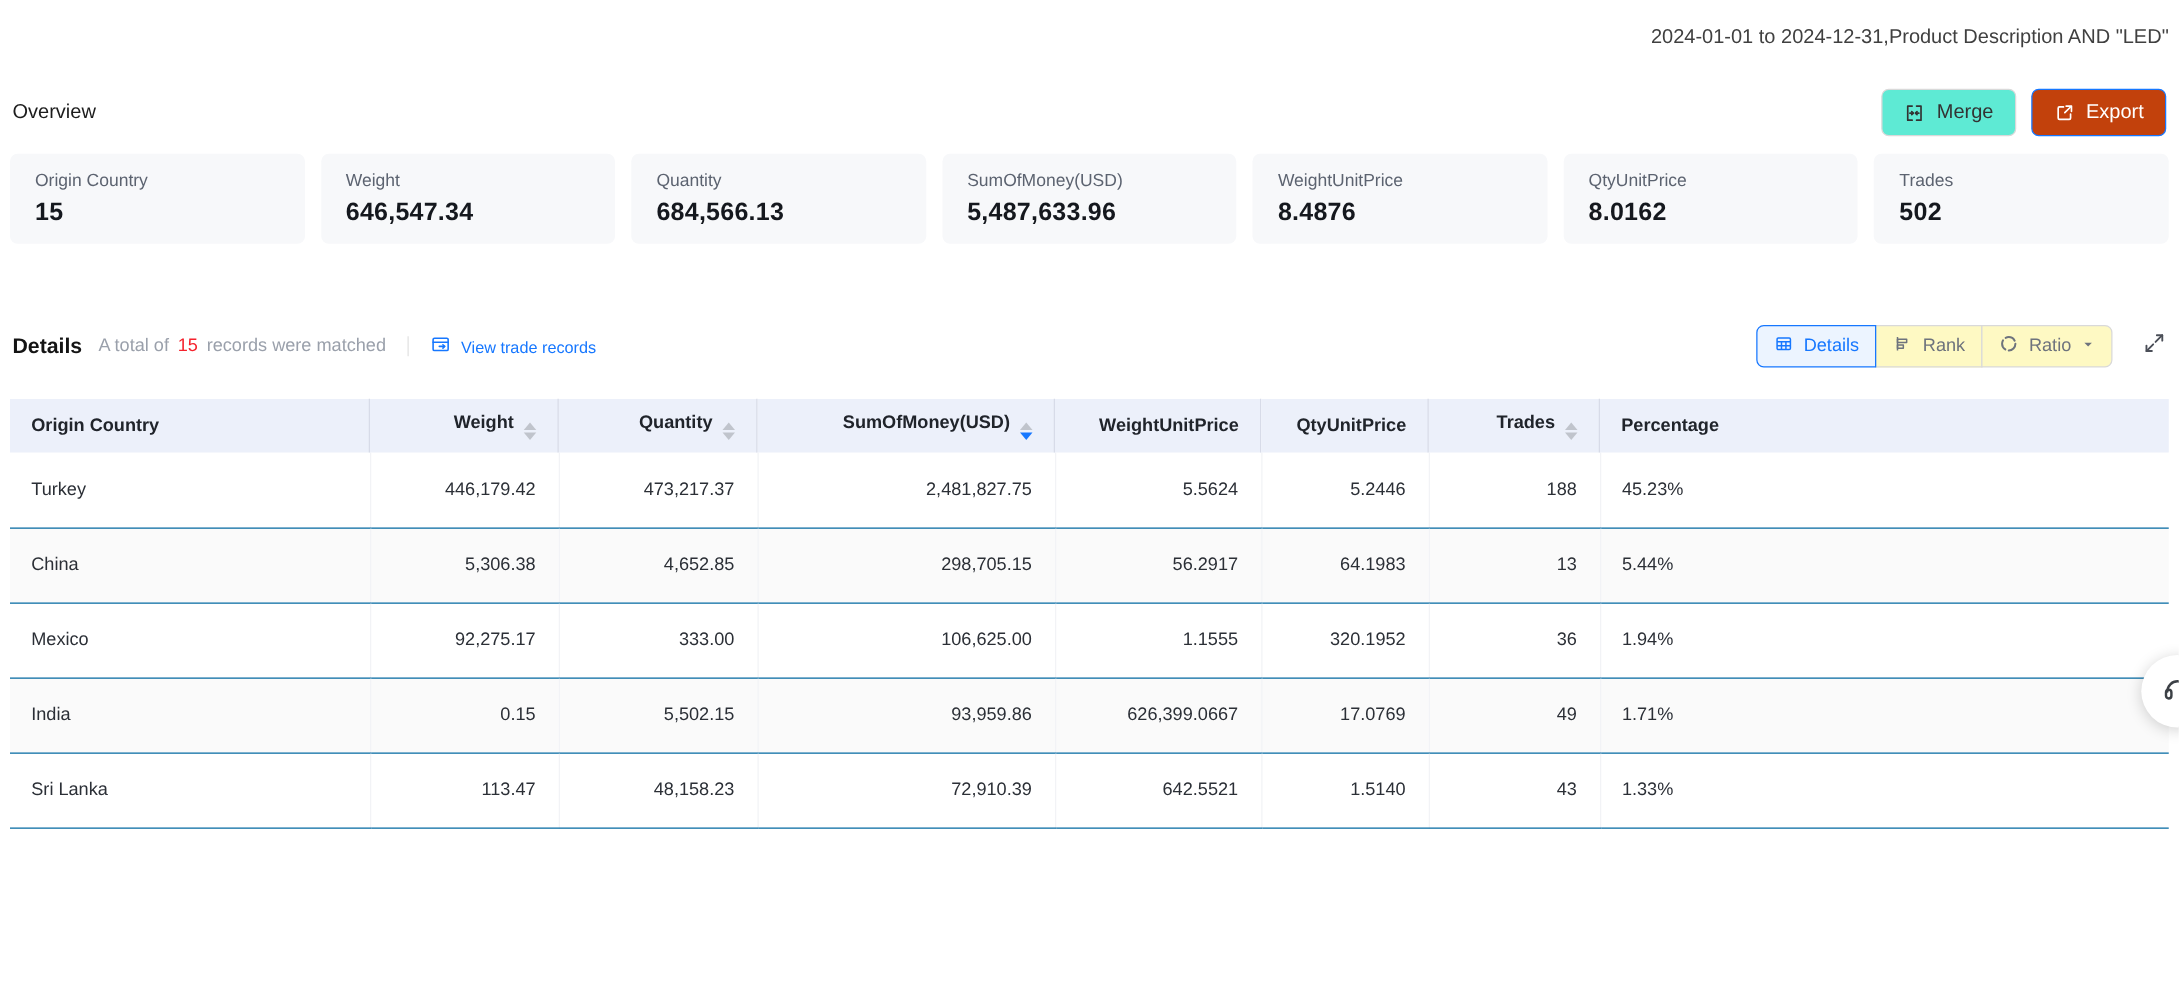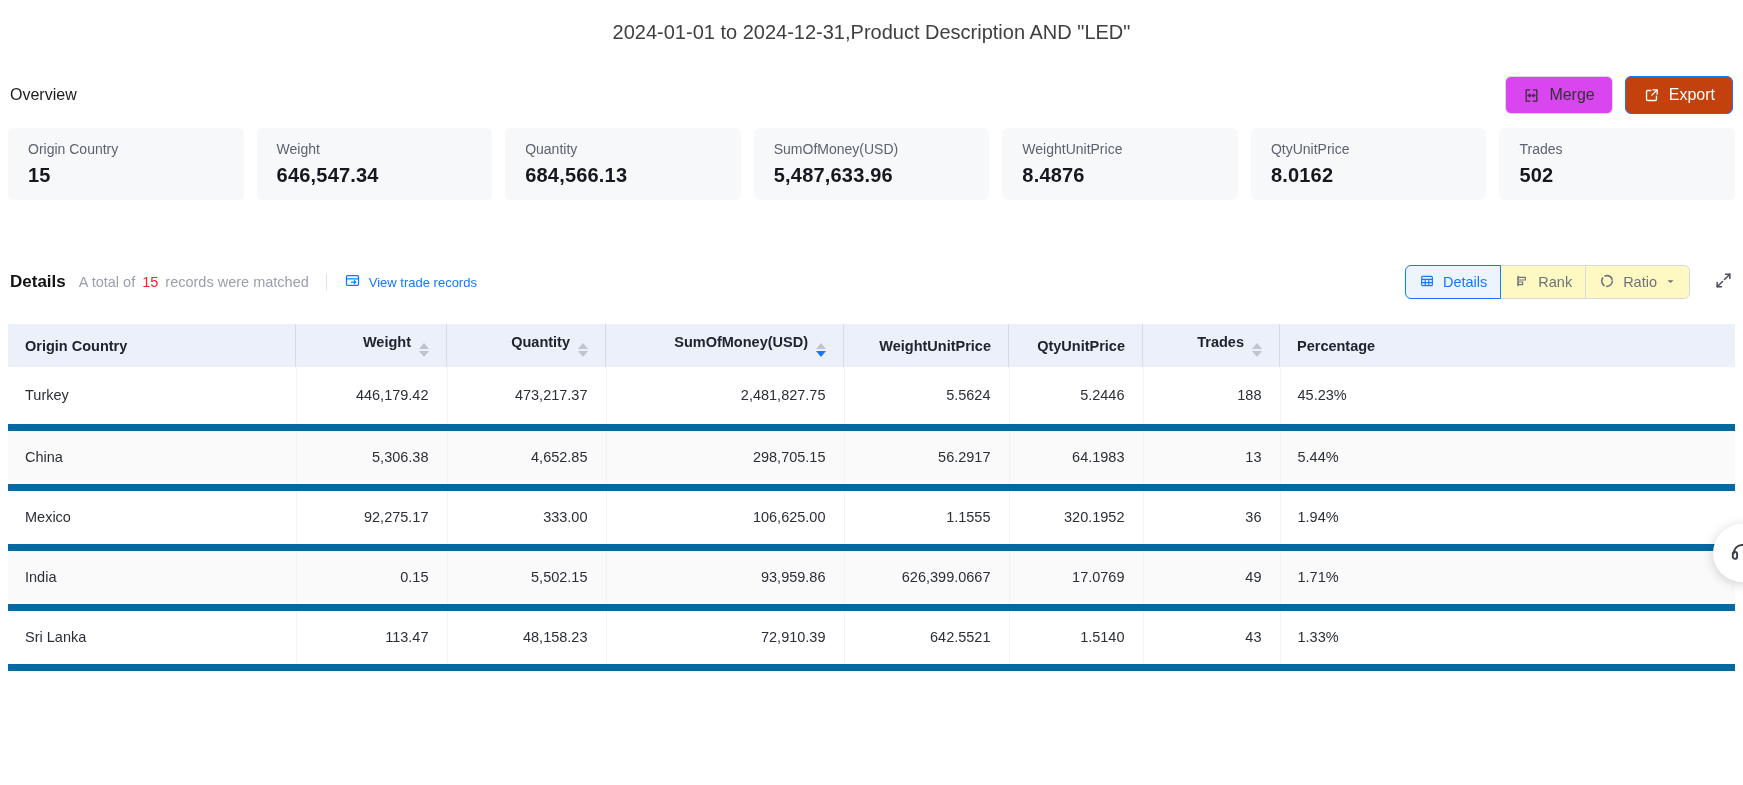--- a/index.html
+++ b/index.html
@@ -5,27 +5,27 @@
   * { box-sizing: border-box; }
   html,body { margin:0; padding:0; }
   body {
     width:1743px; height:785px; overflow:hidden; position:relative;
     background:#fff; color:#1f1f1f;
     font-family:"Liberation Sans", sans-serif;
   }
   .page { padding:6px 8px 0; }
 
   .title { margin:0; text-align:center; font-size:21px; font-weight:600; color:#262626; }
-  .subtitle { margin-top:15px; text-align:center; font-size:20px; color:#404040; }
+  .subtitle { margin-top:15px; text-align:right; font-size:16px; color:#404040; }
 
   .overview-bar { margin-top:32px; height:38px; display:flex; align-items:center; justify-content:space-between; padding:0 2px; }
   .section-heading { font-size:16px; font-weight:400; color:#1c1c1c; }
   .btns { display:flex; gap:12px; }
   .btn { height:38px; display:inline-flex; align-items:center; gap:9px; padding:0 17px;
-         border-radius:6px; font-size:16px; cursor:pointer; border:1px solid #d9d9d9; background:#d946ef; color:#333; }
+         border-radius:6px; font-size:16px; cursor:pointer; border:1px solid #d9d9d9; background:#5eead4; color:#333; }
   .btn svg { display:block; }
   .btn-primary { background:#c2410c; border-color:#1677ff; color:#fff; }
 
   .cards { margin-top:14px; display:flex; gap:13px; }
   .card { flex:1; height:72px; background:#f7f8fa; border-radius:6px; padding:13px 20px 0; }
   .card-label { font-size:14px; color:#5c6370; }
   .card-value { margin-top:7px; font-size:20px; font-weight:700; color:#15181e; letter-spacing:.2px; }
 
   .details-bar { margin-top:64px; height:36px; display:flex; align-items:center; justify-content:space-between; padding:0 2px; }
   .details-left { display:flex; align-items:center; }
@@ -51,21 +51,21 @@
   thead th { background:#ecf0fa; height:43px; font-weight:700; color:#20242b;
              text-align:right; padding:0 18px 0 0; position:relative; white-space:nowrap; }
   thead th.left { text-align:left; padding:0 0 0 17px; }
   thead th:not(:last-child)::after { content:""; position:absolute; right:0; top:0; bottom:0; width:1px; background:#d7dbe8; }
   .sorter { display:inline-flex; flex-direction:column; gap:2px; margin-left:8px; vertical-align:-2px; }
   .sorter i { width:0; height:0; border-left:5px solid transparent; border-right:5px solid transparent; display:block; }
   .sorter .up { border-bottom:6px solid #c0c4cc; }
   .sorter .down { border-top:6px solid #c0c4cc; }
   .sorter .down.on { border-top-color:#1677ff; }
   tbody td { height:60px; text-align:right; padding:0 18px 0 0; color:#2b2f36;
-             border-bottom:7px solid #0369a1; border-right:1px solid #f2f3f6; white-space:nowrap; }
+             border-bottom:1px solid #0369a1; border-right:1px solid #f2f3f6; white-space:nowrap; }
   tbody td:last-child { border-right:none; }
   tbody td.left { text-align:left; padding:0 0 0 17px; }
   tbody tr:nth-child(even) { background:#fafafa; }
 
   .float-btn { position:absolute; right:-28px; top:524px; width:58px; height:58px; border-radius:50%;
                background:#fff; box-shadow:0 2px 12px rgba(0,0,0,.18); display:flex; align-items:center;
                justify-content:center; cursor:pointer; }
 </style>
 </head>
 <body>

